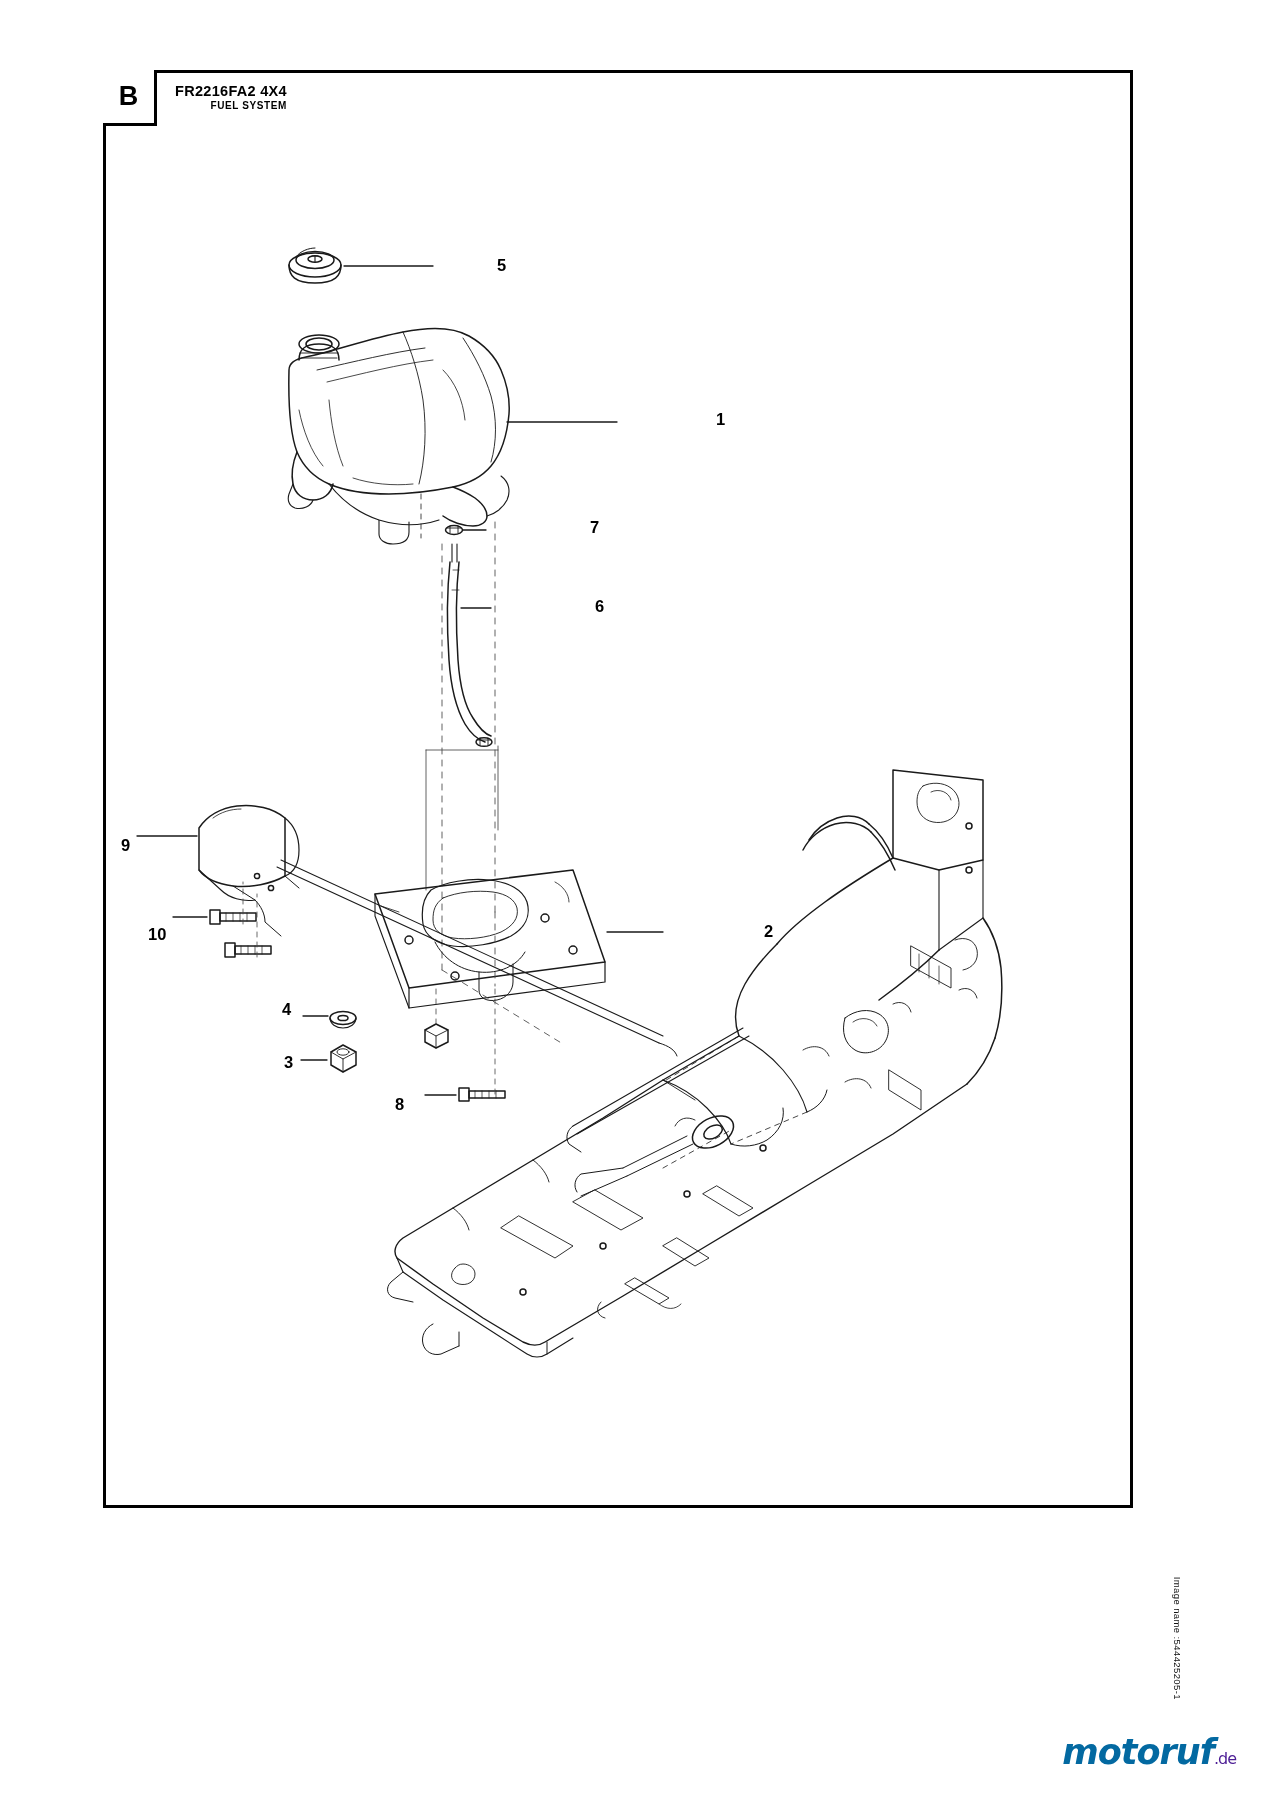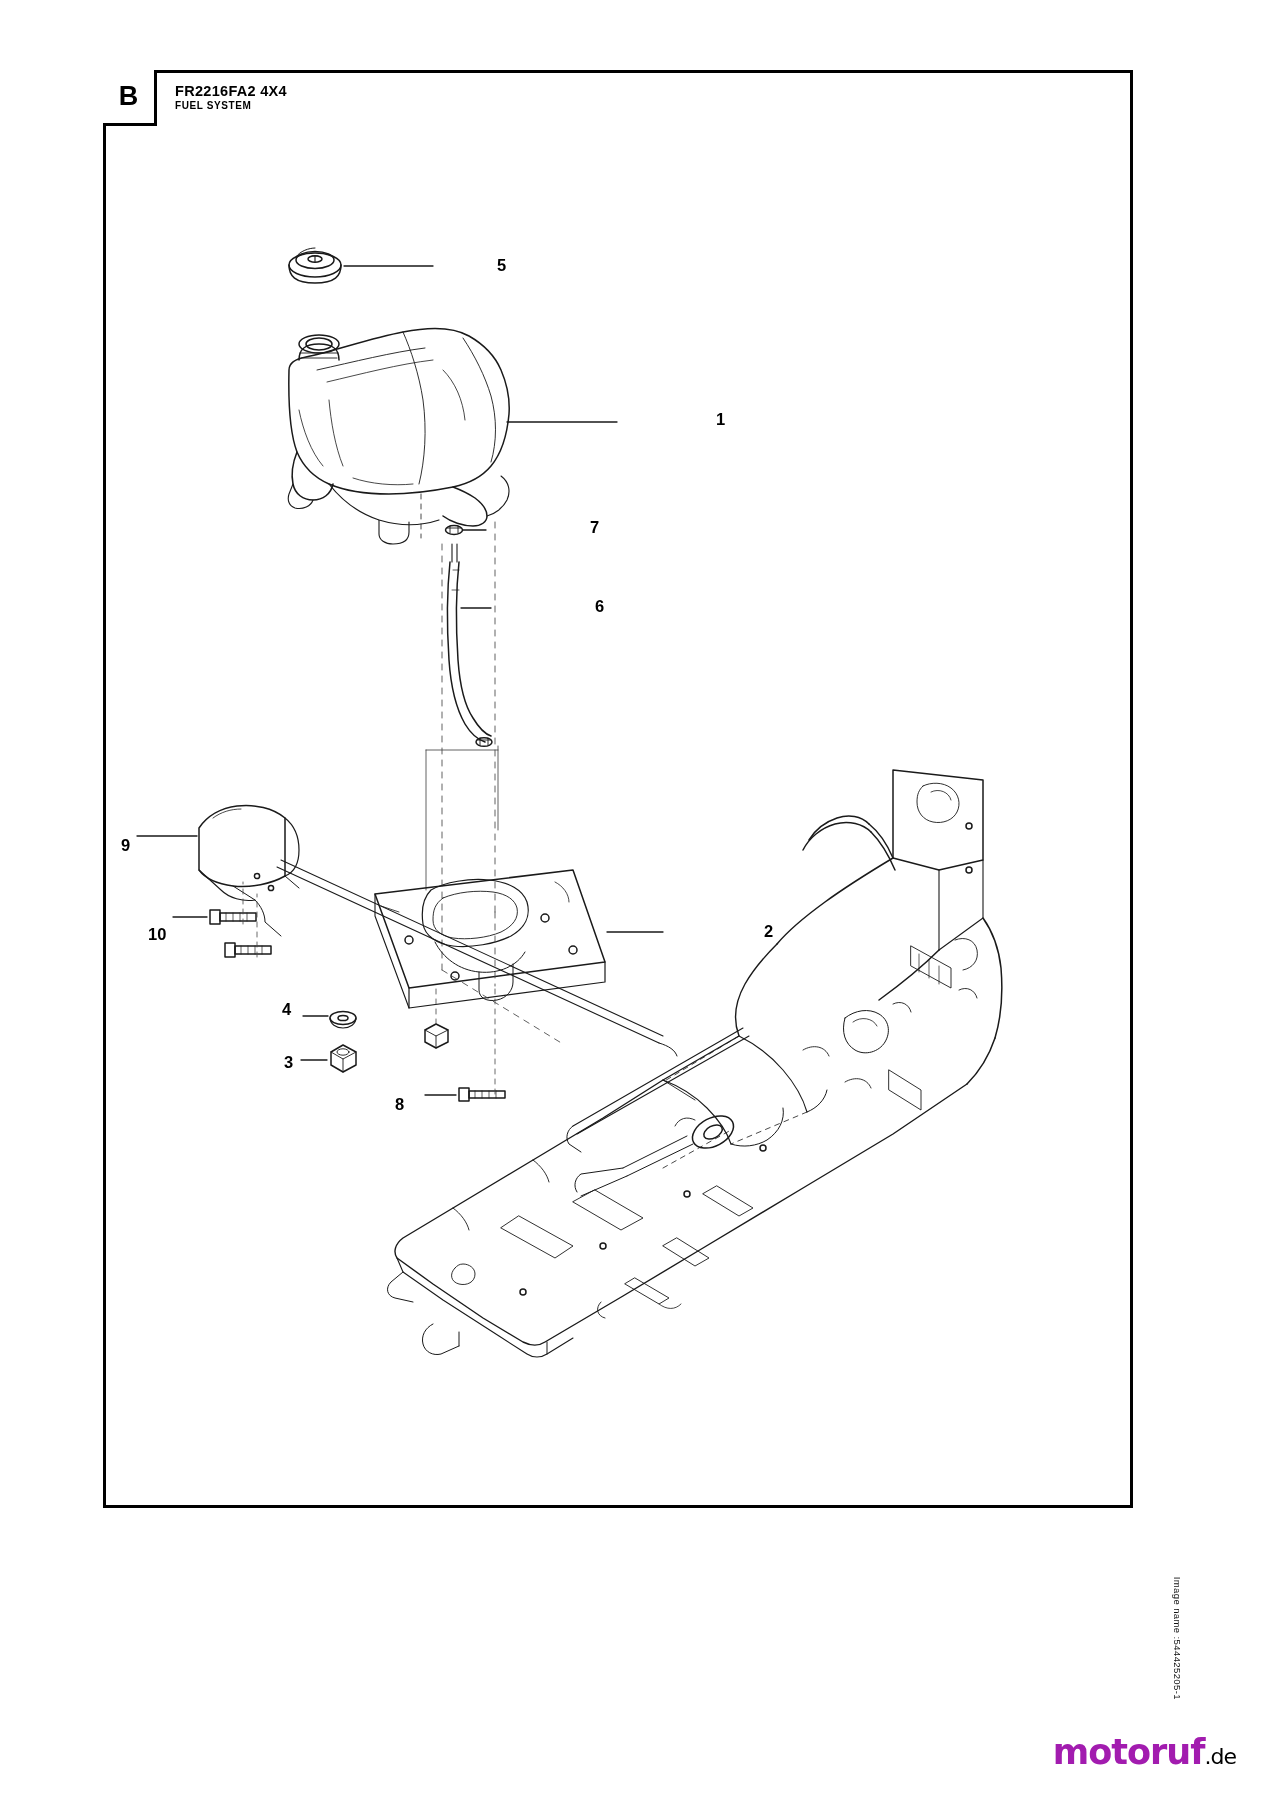--- a/index.html
+++ b/index.html
@@ -46,20 +46,21 @@
     justify-content: center;
     font-size: 27px;
     font-weight: bold;
     background: #fff;
   }
   .title-block {
     position: absolute;
     left: 175px;
     top: 82px;
     line-height: 1.25;
+    text-align: right;
   }
   .title-line1 {
     font-size: 14.5px;
     font-weight: bold;
     letter-spacing: 0.3px;
   }
   .title-line2 {
     font-size: 10px;
     font-weight: bold;
     letter-spacing: 0.6px;
@@ -86,22 +87,22 @@
   
   .watermark {
     position: absolute;
     right: 48px;
     bottom: 28px;
     font-size: 35px;
     letter-spacing: -1px;
     color: #8a8a8a;
     font-family: "DejaVu Sans", sans-serif;
   }
-  .watermark .grey { color: #a21caf; font-weight: bold; }
-  .watermark .de { color: #000000; font-size: 22px; }
+  .watermark .grey { color: #0369a1; font-weight: bold; font-style: italic; }
+  .watermark .de { color: #4c1d95; font-size: 16px; }
   svg { display: block; }
   .art {
     position: absolute;
     left: 103px;
     top: 70px;
     width: 1030px;
     height: 1438px;
     pointer-events: none;
   }
 </style>

